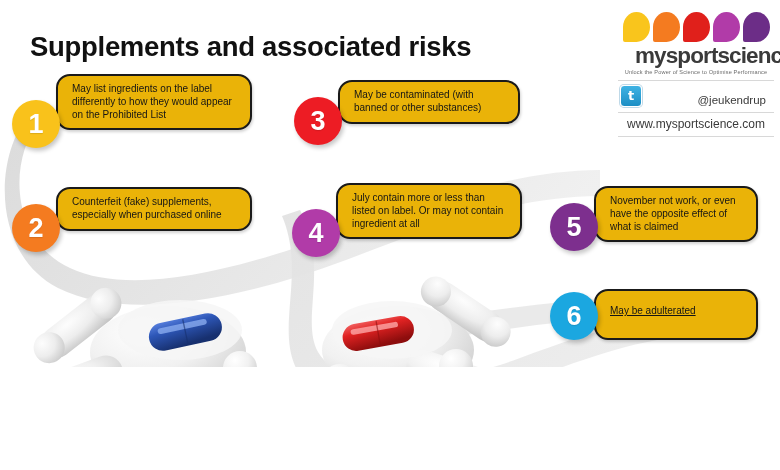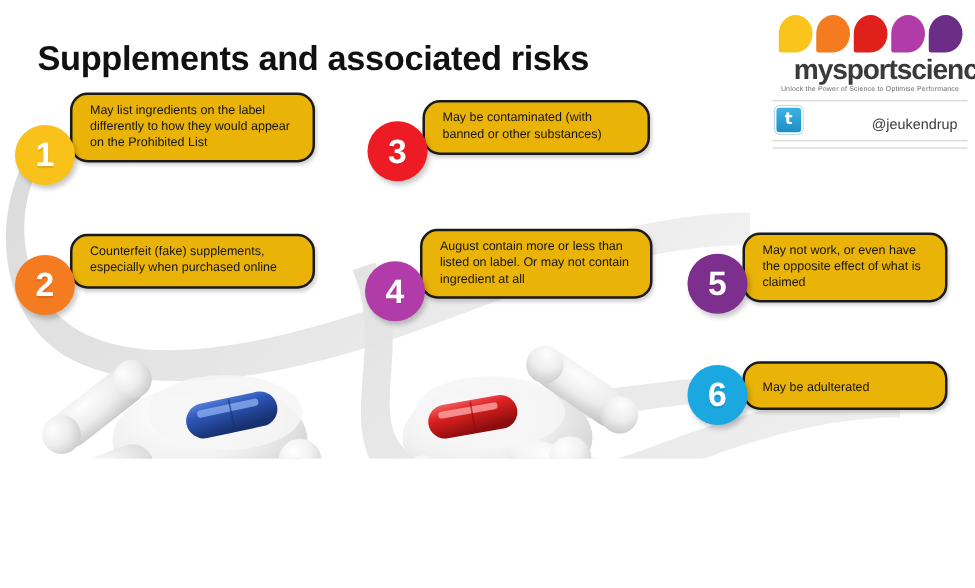--- a/index.html
+++ b/index.html
@@ -325,47 +325,48 @@
       <span class="brand-dot" style="background:#6C2D87"></span>
     </div>
     <div class="brand-word">mysportscience</div>
     <div class="brand-tag">Unlock the Power of Science to Optimise Performance</div>
     <div class="brand-rule"></div>
     <div class="brand-social">
       <span class="tw-badge">t</span>
       <span class="handle">@jeukendrup</span>
     </div>
     <div class="brand-rule"></div>
+    <div class="brand-url">www.mysportscience.com</div>
     <div class="brand-rule"></div>
   </div>
 
   <div class="card" style="left:56px; top:74px;">
     <div class="num" style="left:-44px; top:26px; width:48px; height:48px; background:#F9C21B;">1</div>
     <div class="bubble" style="width:196px;">May list ingredients on the label differently to how they would appear on the Prohibited List</div>
   </div>
 
   <div class="card" style="left:56px; top:187px;">
     <div class="num" style="left:-44px; top:17px; width:48px; height:48px; background:#F47B20;">2</div>
     <div class="bubble" style="width:196px;">Counterfeit (fake) supplements, especially when purchased online</div>
   </div>
 
   <div class="card" style="left:338px; top:80px;">
     <div class="num" style="left:-44px; top:17px; width:48px; height:48px; background:#ED1C24;">3</div>
     <div class="bubble" style="width:182px;">May be contaminated (with banned or other substances)</div>
   </div>
 
   <div class="card" style="left:336px; top:183px;">
     <div class="num" style="left:-44px; top:26px; width:48px; height:48px; background:#B13BA8;">4</div>
-    <div class="bubble" style="width:186px;">August contain more or less than listed on label. Or may not contain ingredient at all</div>
+    <div class="bubble" style="width:186px;">July contain more or less than listed on label. Or may not contain ingredient at all</div>
   </div>
 
   <div class="card" style="left:594px; top:186px;">
     <div class="num" style="left:-44px; top:17px; width:48px; height:48px; background:#7D2F8E;">5</div>
-    <div class="bubble" style="width:164px;">May not work, or even have the opposite effect of what is claimed</div>
+    <div class="bubble" style="width:164px;">November not work, or even have the opposite effect of what is claimed</div>
   </div>
 
   <div class="card" style="left:594px; top:289px;">
     <div class="num" style="left:-44px; top:3px; width:48px; height:48px; background:#1BA7E0;">6</div>
-    <div class="bubble" style="width:164px; padding-top:14px; padding-bottom:8px;">May be adulterated</div>
+    <div class="bubble" style="width:164px; padding-top:14px; padding-bottom:20px;text-decoration:underline;">May be adulterated</div>
   </div>
 
 
 </div>
 
 </body></html>

